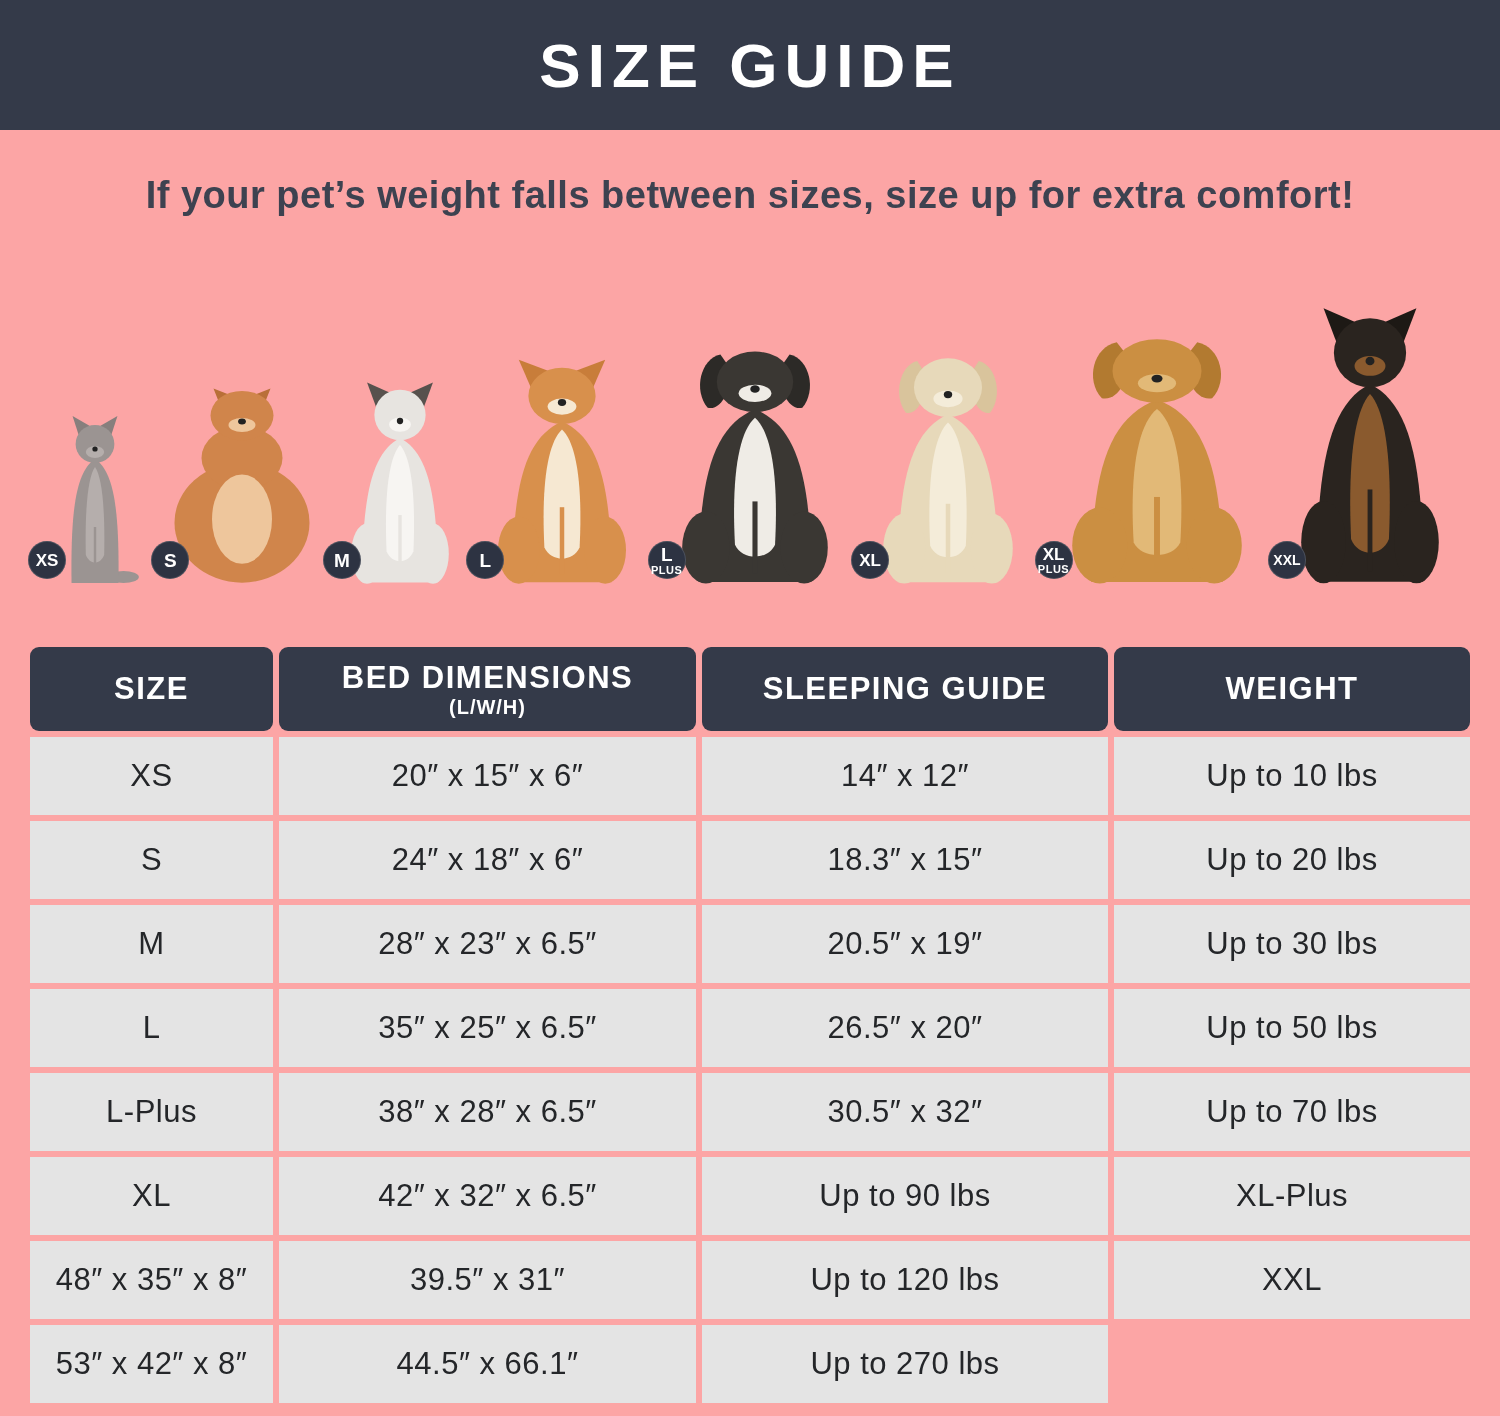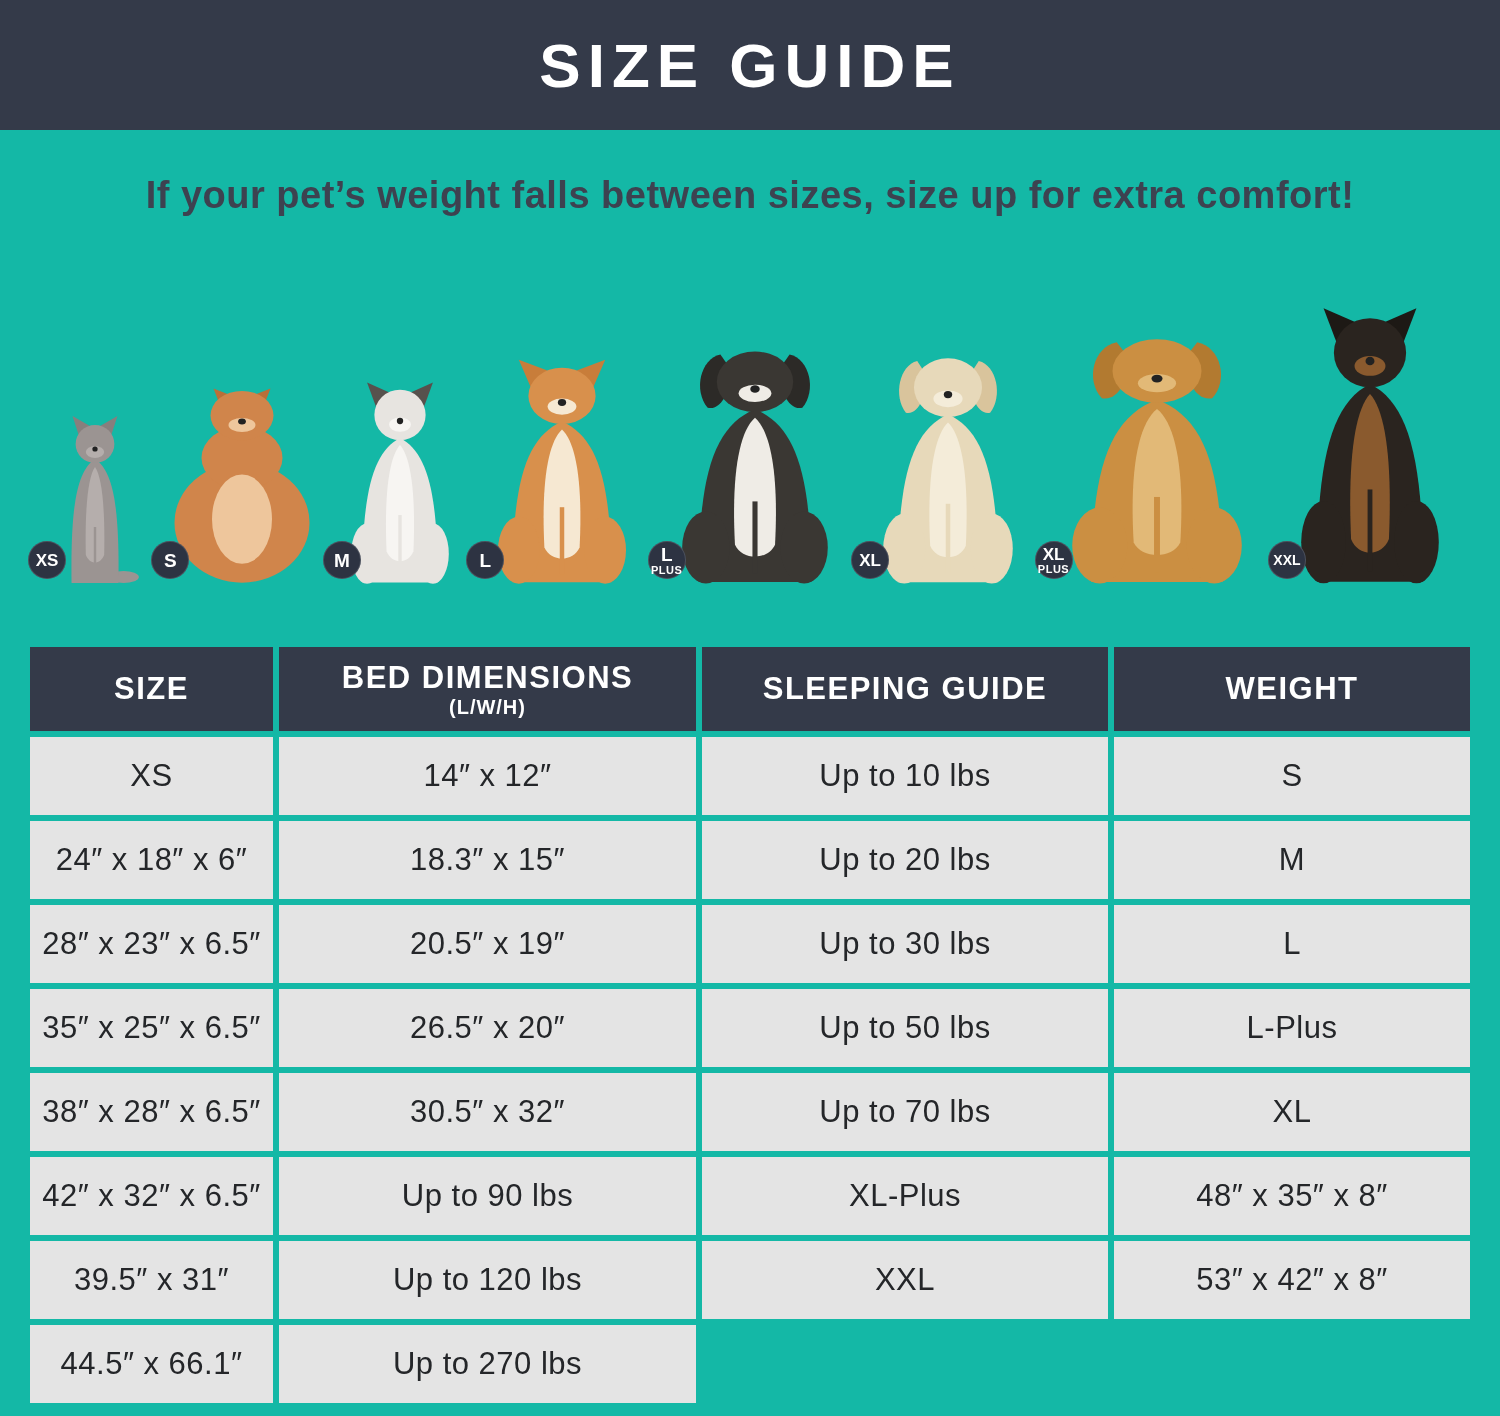--- a/index.html
+++ b/index.html
@@ -1,19 +1,19 @@
 <!DOCTYPE html>
 <html><head>
 <meta charset="utf-8">
 <style>
   html,body{margin:0;padding:0;background:#ffffff;}
   .page{
     position:relative;
     width:1500px;height:1416px;
-    background:#14b8a6;
+    background:#fca5a5;
     font-family:"Liberation Sans", sans-serif;
     overflow:hidden;
   }
   
   .titlebar{
     height:130px;
     background:#343a49;
     display:flex;align-items:center;justify-content:center;
   }
   .titlebar h1{
@@ -51,21 +51,21 @@
   .size-table{
     margin:62px 30px 0;
     display:grid;
     grid-template-columns:243px 417px 406px 356px;
     grid-template-rows:84px repeat(8,78px);
     gap:6px;
   }
   .th{
     background:#343a49;color:#ffffff;
     display:flex;flex-direction:column;align-items:center;justify-content:center;
-    font-weight:bold;font-size:31px;letter-spacing:1.5px;
+    font-weight:bold;font-size:31px;letter-spacing:1.5px;border-radius:9px;
   }
   .th .th-sub{font-size:20px;letter-spacing:1px;margin-top:0;}
   .td{
     background:#e4e4e4;color:#242629;
     display:flex;align-items:center;justify-content:center;
     font-size:31px;letter-spacing:.5px;
   }
 </style>
 </head>
 <body>
@@ -225,20 +225,21 @@
       <span class="th-sub">(L/W/H)</span>
     </div>
     <div class="th">
       <span>SLEEPING GUIDE</span>
     </div>
     <div class="th">
       <span>WEIGHT</span>
     </div>
 
   <div class="td">XS</div>
+      <div class="td">20″ x 15″ x 6″</div>
       <div class="td">14″ x 12″</div>
       <div class="td">Up to 10 lbs</div>
       <div class="td">S</div>
       <div class="td">24″ x 18″ x 6″</div>
       <div class="td">18.3″ x 15″</div>
       <div class="td">Up to 20 lbs</div>
       <div class="td">M</div>
       <div class="td">28″ x 23″ x 6.5″</div>
       <div class="td">20.5″ x 19″</div>
       <div class="td">Up to 30 lbs</div>

